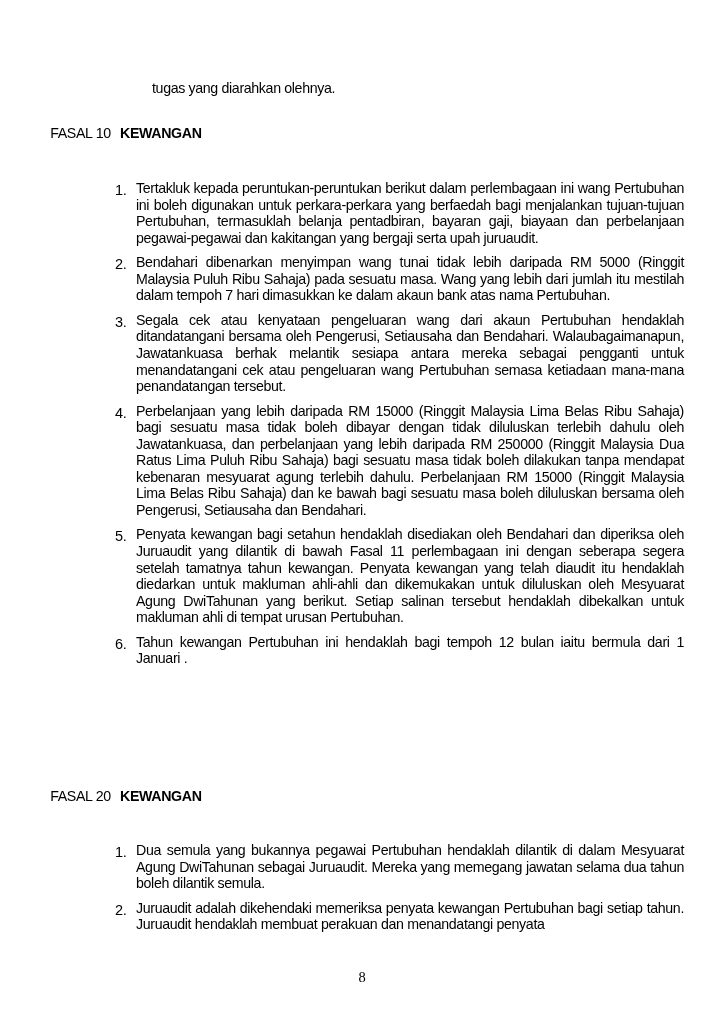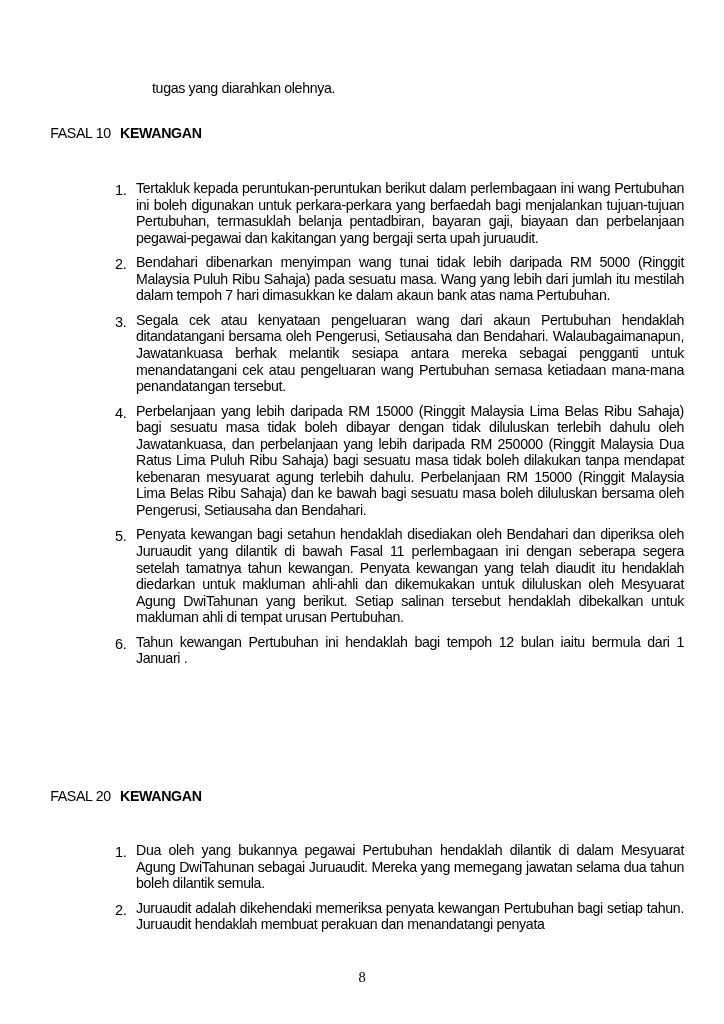--- a/index.html
+++ b/index.html
@@ -115,21 +115,21 @@
     </li>
   </ol>
 
   <div class="section-heading" style="top:787px;">
     <span class="label">FASAL 20</span><span class="title">KEWANGAN</span>
   </div>
 
   <ol class="list" style="top:842px;">
     <li class="list-item">
       <span class="num">1.</span>
-      <span class="body"><b>Dua oleh</b> yang bukannya pegawai Pertubuhan hendaklah dilantik di dalam Mesyuarat Agung <b>DwiTahunan</b> sebagai Juruaudit. Mereka yang memegang jawatan selama <b>dua tahun</b> boleh dilantik semula.</span>
+      <span class="body"><b>Dua semula</b> yang bukannya pegawai Pertubuhan hendaklah dilantik di dalam Mesyuarat Agung <b>DwiTahunan</b> sebagai Juruaudit. Mereka yang memegang jawatan selama <b>dua tahun</b> boleh dilantik semula.</span>
     </li>
     <li class="list-item">
       <span class="num">2.</span>
       <span class="body">Juruaudit adalah dikehendaki memeriksa penyata kewangan Pertubuhan bagi <b>setiap tahun</b>. Juruaudit hendaklah membuat perakuan dan menandatangi penyata</span>
     </li>
   </ol>
 
   <div class="page-number">8</div>
 </div>
 

